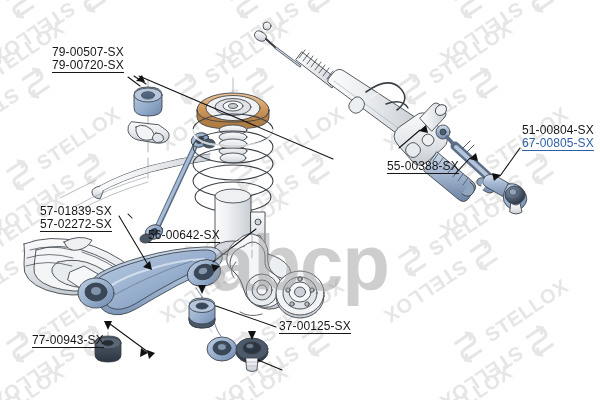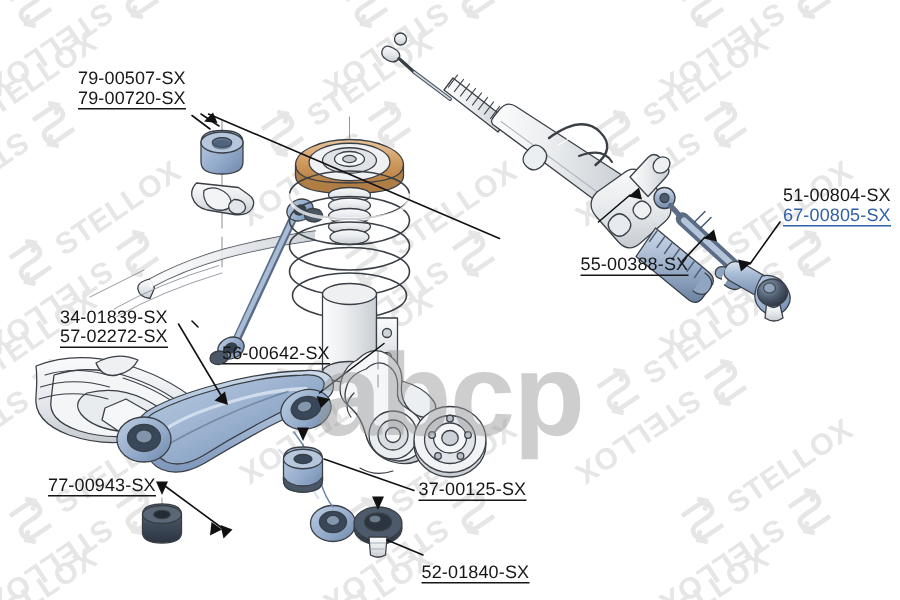--- a/index.html
+++ b/index.html
@@ -558,37 +558,34 @@
   <svg id="abcp" viewBox="0 0 600 400" xmlns="http://www.w3.org/2000/svg">
     <text x="300" y="290" text-anchor="middle" font-family="Liberation Sans, sans-serif" font-size="78" font-weight="bold" fill="#9a9a9a" opacity="0.48" letter-spacing="-1">abcp</text>
   </svg>
 
   <div id="labels">
       <div class="lbl ul" style="left: 52px; top: 46px;">
         <span class="ln">79-00507-SX</span>
         <span class="ln">79-00720-SX</span>
       </div>
       <div class="lbl ul" style="left: 40px; top: 205px;">
-        <span class="ln">34-01839-SX</span>
+        <span class="ln">57-01839-SX</span>
         <span class="ln">57-02272-SX</span>
       </div>
       <div class="lbl ul" style="left: 148px; top: 229px;">
         <span class="ln">56-00642-SX</span>
       </div>
-      <div class="lbl ul" style="left: 387px; top: 170px;">
+      <div class="lbl ul" style="left: 387px; top: 160px;">
         <span class="ln">55-00388-SX</span>
       </div>
       <div class="lbl ul-blue" style="left: 522px; top: 124px;">
         <span class="ln">51-00804-SX</span>
         <span class="ln hl">67-00805-SX</span>
       </div>
-      <div class="lbl ul" style="left: 32px; top: 317px;">
+      <div class="lbl ul" style="left: 32px; top: 334px;">
         <span class="ln">77-00943-SX</span>
       </div>
       <div class="lbl ul" style="left: 279px; top: 320px;">
         <span class="ln">37-00125-SX</span>
       </div>
-      <div class="lbl ul" style="left: 281px; top: 375px;">
-        <span class="ln">52-01840-SX</span>
-      </div>
     </div>
 
 </div>
 
 </body></html>

